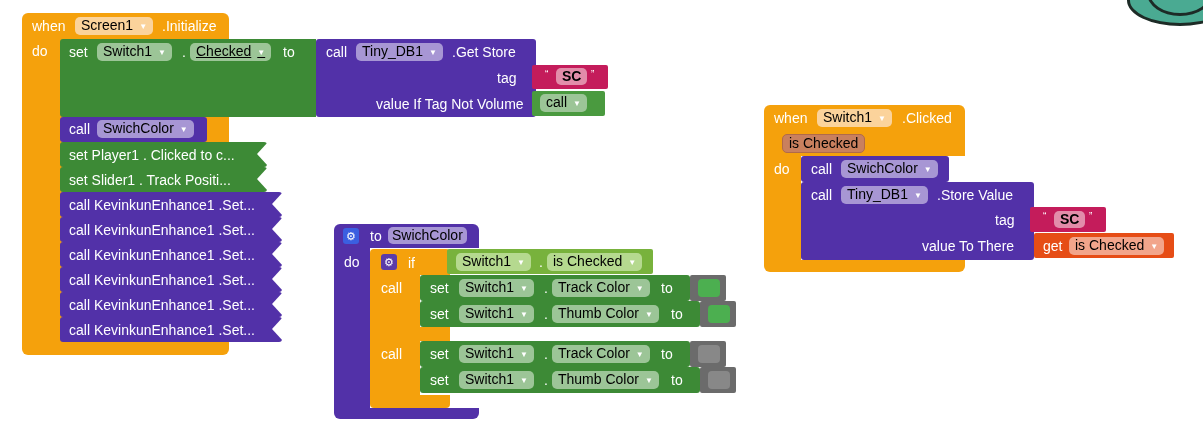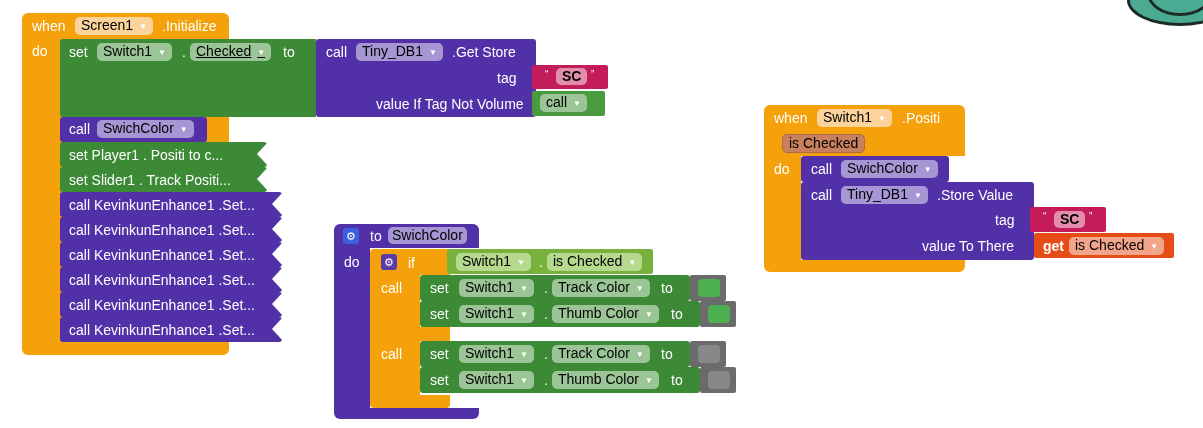--- a/index.html
+++ b/index.html
@@ -66,21 +66,21 @@
 
 <div class="abs green" style="left:532px;top:91px;width:73px;height:25px;border-radius:2px;background:#4a9a3f;"></div>
 <span class="pill pill-green" style="left:540px;top:94px;"><span>call</span><span class="dd">▼</span></span>
 
 <div class="stmt purple" style="left:60px;top:117px;width:147px;"></div>
 <span class="lbl" style="left:69px;top:120px;">call</span>
 <span class="pill pill-purple" style="left:97px;top:120px;"><span>SwichColor</span><span class="dd">▼</span></span>
 
 <div class="stmt green" style="left:60px;top:142px;width:207px;"></div>
 <div class="tail" style="left:257px;top:142px;border-right:11px solid #fff;"></div>
-<span class="lbl" style="left:69px;top:146px;">set Player1 . Positi  to c...</span>
+<span class="lbl" style="left:69px;top:146px;">set Player1 . Clicked  to c...</span>
 
 <div class="stmt green" style="left:60px;top:167px;width:207px;"></div>
 <div class="tail" style="left:257px;top:167px;border-right:11px solid #fff;"></div>
 <span class="lbl" style="left:69px;top:171px;">set Slider1 . Track Positi...</span>
 
 <div class="stmt purple" style="left:60px;top:192px;width:222px;"></div>
 <div class="tail" style="left:272px;top:192px;border-right:11px solid #fff;"></div>
 <span class="lbl" style="left:69px;top:196px;">call KevinkunEnhance1 .Set...</span>
 
 <div class="stmt purple" style="left:60px;top:217px;width:222px;"></div>
@@ -156,38 +156,38 @@
 <span class="lbl" style="left:544px;top:371px;">.</span>
 <span class="pill pill-green" style="left:552px;top:371px;"><span>Thumb Color</span><span class="dd">▼</span></span>
 <span class="lbl" style="left:671px;top:371px;">to</span>
 <div class="abs grey" style="left:700px;top:367px;width:36px;height:26px;border-radius:2px;"></div>
 <div class="swatch" style="left:708px;top:371px;background:#888888;"></div>
 
 <div class="abs orange" style="left:764px;top:105px;width:201px;height:167px;border-radius:6px;"></div>
 <div class="abs" style="left:801px;top:156px;width:164px;height:104px;background:#fff;"></div>
 <span class="lbl" style="left:774px;top:109px;">when</span>
 <span class="pill pill-orange" style="left:817px;top:109px;"><span>Switch1</span><span class="dd">▼</span></span>
-<span class="lbl" style="left:902px;top:109px;">.Positi</span>
+<span class="lbl" style="left:902px;top:109px;">.Clicked</span>
 <span class="pill pill-brown" style="left:782px;top:134px;">is Checked</span>
 <span class="lbl" style="left:774px;top:160px;">do</span>
 
 <div class="stmt purple" style="left:801px;top:156px;width:148px;height:26px;"></div>
 <span class="lbl" style="left:811px;top:160px;">call</span>
 <span class="pill pill-purple" style="left:841px;top:160px;"><span>SwichColor</span><span class="dd">▼</span></span>
 
 <div class="abs purple" style="left:801px;top:182px;width:233px;height:78px;border-radius:3px;"></div>
 <span class="lbl" style="left:811px;top:186px;">call</span>
 <span class="pill pill-purple" style="left:841px;top:186px;"><span>Tiny_DB1</span><span class="dd">▼</span></span>
 <span class="lbl" style="left:937px;top:186px;">.Store Value</span>
 <span class="lbl" style="left:995px;top:211px;">tag</span>
 <span class="lbl" style="left:922px;top:237px;">value To There</span>
 
 <div class="abs magenta" style="left:1030px;top:207px;width:76px;height:25px;border-radius:2px;"></div>
 <span class="lbl" style="left:1043px;top:208px;font-size:10px;">“</span>
 <span class="pill pill-magenta" style="left:1054px;top:211px;">SC</span>
 <span class="lbl" style="left:1089px;top:208px;font-size:10px;">”</span>
 
 <div class="abs red" style="left:1034px;top:233px;width:140px;height:25px;border-radius:2px;"></div>
-<span class="lbl" style="left:1043px;top:237px;font-weight:bold;">get</span>
+<span class="lbl" style="left:1043px;top:237px;">get</span>
 <span class="pill pill-red" style="left:1069px;top:237px;"><span>is Checked</span><span class="dd">▼</span></span>
 
 <div class="trash"></div>
 <div class="trash2"></div>
 
 </body></html>

